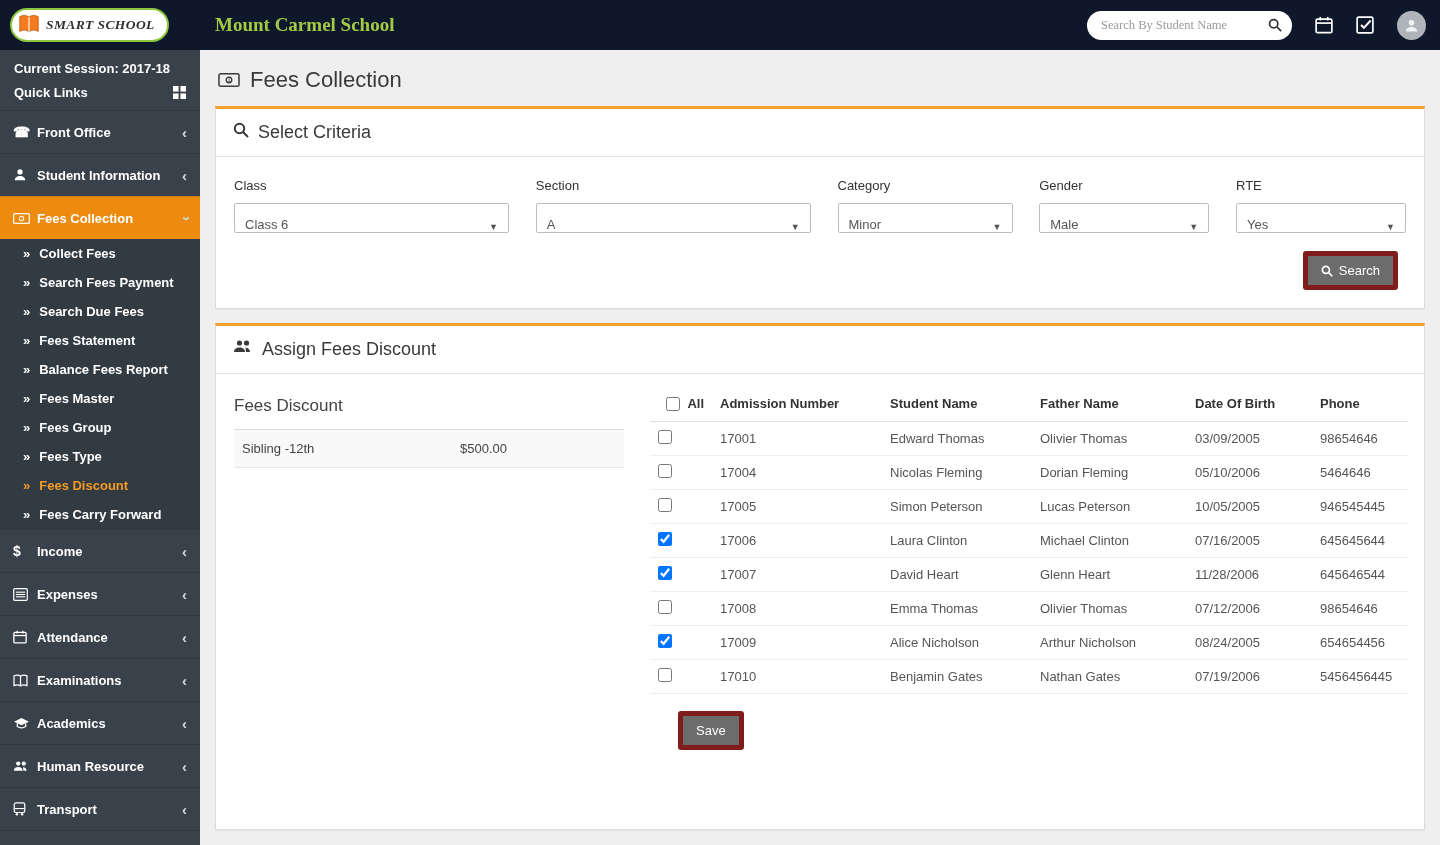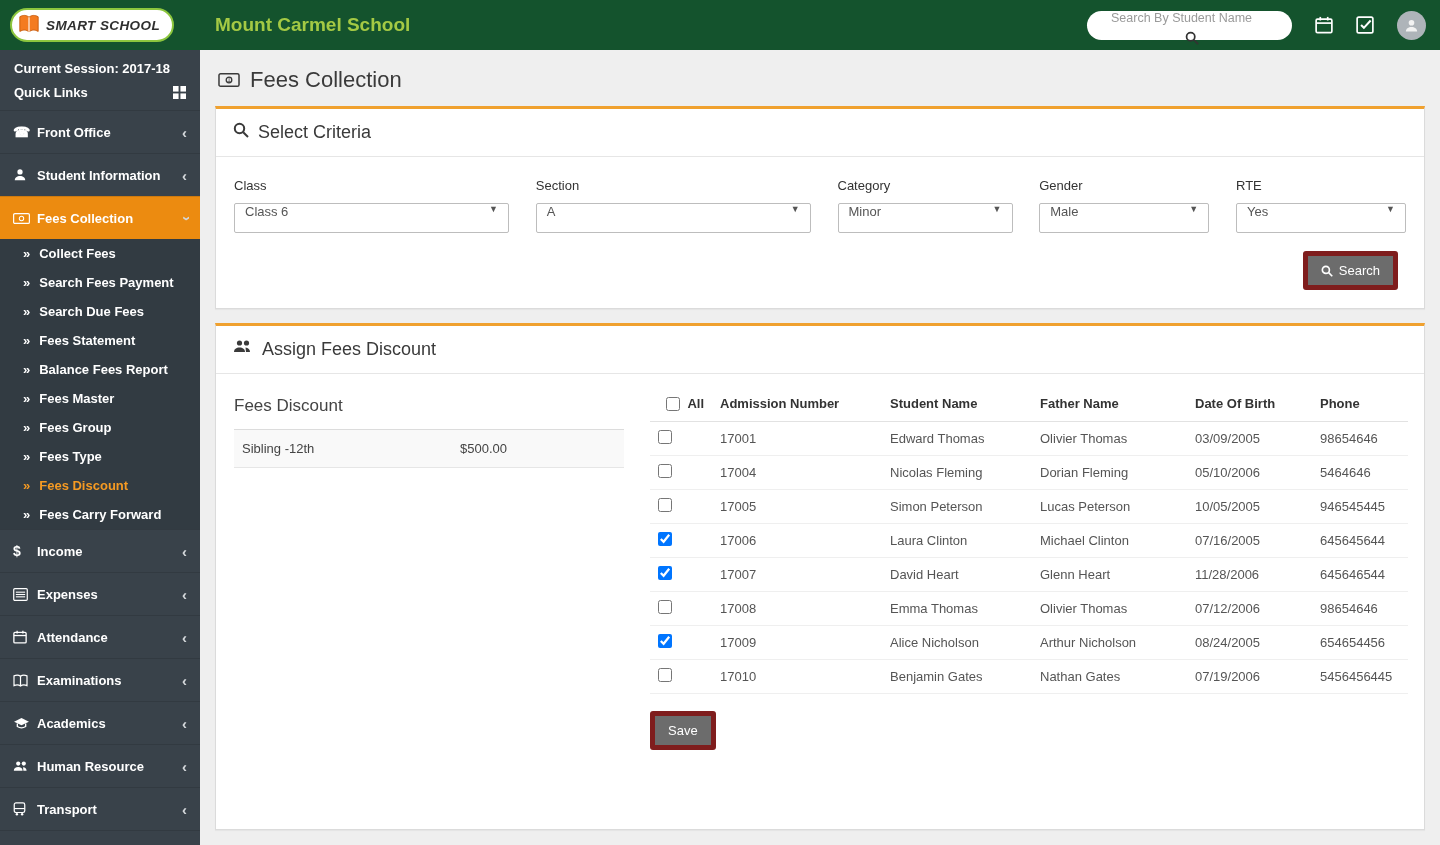--- a/index.html
+++ b/index.html
@@ -1,25 +1,25 @@
 <!DOCTYPE html>
 <html><head>
 <meta charset="utf-8">
 <style>
   * { margin:0; padding:0; box-sizing:border-box; }
   html,body { width:1440px; height:845px; overflow:hidden; font-family:"Liberation Sans",sans-serif; background:#EFEFEF; }
 
   
-  .topbar { position:fixed; top:0; left:0; width:1440px; height:50px; background:#14532d; display:flex; align-items:center; z-index:20; }
+  .topbar { position:fixed; top:0; left:0; width:1440px; height:50px; background:#0f172a; display:flex; align-items:center; z-index:20;font-family:Liberation Serif, serif; }
   .logo-area { width:200px; display:flex; align-items:center; padding-left:10px; flex:0 0 200px; }
   .logo-pill { background:#fff; border:2px solid #8CC63E; border-radius:17px; height:34px; display:flex; align-items:center; gap:5px; padding:0 12px 0 5px; }
   .logo-text { font-weight:bold; font-style:italic; font-size:13.5px; color:#2F2F2F; letter-spacing:.4px; white-space:nowrap; }
   .school-name { color:#A4C944; font-size:19px; font-weight:bold; margin-left:15px; flex:1; }
   .topbar-right { display:flex; align-items:center; gap:23px; padding-right:14px; color:#fff; }
-  .search-pill { background:#fff; border-radius:15px; height:29px; width:205px; display:flex; align-items:center; padding:0 10px 0 14px; gap:6px;flex-direction:column; }
+  .search-pill { background:#fff; border-radius:15px; height:29px; width:205px; display:flex; align-items:center; padding:0 10px 0 14px; gap:6px; }
   .search-pill input { border:none; outline:none; flex:1; min-width:0; font-size:12.5px; color:#555; font-family:inherit; background:transparent; }
   .search-pill input::placeholder { color:#9A9A9A; }
   .search-pill .mag { color:#333; display:flex; }
   .top-icon { display:flex; color:#fff; cursor:pointer; }
   .avatar { width:29px; height:29px; border-radius:50%; background:#AEB4B9; display:flex; align-items:center; justify-content:center; color:#F2F2F2; cursor:pointer; }
 
   
   .sidebar { position:fixed; top:50px; left:0; width:200px; height:795px; background:#39424A; color:#fff; overflow:hidden; z-index:10; }
   .session { padding:11px 14px 0; font-size:13px; font-weight:bold; }
   .quicklinks { padding:9px 14px 10px; font-size:13px; font-weight:bold; display:flex; justify-content:space-between; align-items:center; cursor:pointer; }
@@ -38,41 +38,41 @@
   .content { margin-left:200px; padding:50px 15px 0; }
   .page-head { display:flex; align-items:center; gap:10px; padding:17px 3px 13px; font-size:22px; color:#3A3A3A; }
   .page-head .icon { display:flex; color:#3A3A3A; }
 
   .card { background:#fff; border:1px solid #DBDBDB; border-top:3px solid #F0A12F; margin-bottom:14px; box-shadow:0 1px 1px rgba(0,0,0,0.04); }
   .card-head { display:flex; align-items:flex-start; gap:9px; padding:13px 17px; font-size:18px; color:#3A3A3A; border-bottom:1px solid #E6E6E6; }
   .card-head .icon { display:flex; color:#3A3A3A; }
 
   .criteria-body { display:flex; justify-content:space-between; padding:21px 18px 6px; }
   .field label { display:block; font-size:13px; color:#333; margin-bottom:10px; }
-  .selectbox { height:30px; border:1px solid #BDBDBD; border-radius:2px; display:flex; align-items:flex-start; justify-content:space-between; padding:0 10px; font-size:13px; color:#555; background:#fff; cursor:pointer; }
+  .selectbox { height:30px; border:1px solid #BDBDBD; border-radius:2px; display:flex; align-items:flex-end; justify-content:space-between; padding:0 10px; font-size:13px; color:#555; background:#fff; cursor:pointer; }
   .selectbox .caret { font-size:9px; color:#555; }
   .f0,.f1 { width:275px; } .f2 { width:175px; } .f3,.f4 { width:170px; }
   .criteria-foot { display:flex; justify-content:flex-end; padding:12px 26px 18px; }
   .btn { background:#6C6C6C; border:5px solid #7f1d1d; color:#fff; font-size:13px; padding:7px 13px; border-radius:3px; display:inline-flex; align-items:center; gap:6px; cursor:pointer; font-family:inherit; }
   .btn .icon { display:flex; color:#fff; }
 
   .discount-body { display:flex; align-items:flex-start; gap:26px; padding:12px 16px 20px 18px; min-height:455px; }
   .discount-left { width:390px; flex:0 0 390px; }
   .discount-left h3 { font-size:17px; font-weight:normal; color:#444; padding:10px 0 13px; border-bottom:1px solid #DCDCDC; }
   .discount-row { display:flex; align-items:center; padding:11px 8px; font-size:13px; color:#444; border-bottom:1px solid #E6E6E6; background:#F9F9F9; }
   .discount-row .dname { width:218px; }
 
   .students { flex:1; }
   table { width:100%; border-collapse:collapse; }
   th { text-align:left; font-size:13px; color:#333; padding:10px 8px; border-bottom:1px solid #E2E2E2; font-weight:bold; white-space:nowrap; }
   td { font-size:13px; color:#555; padding:8px 8px; border-bottom:1px solid #EFEFEF; white-space:nowrap; }
   .col-chk { width:62px; } .col-adm { width:170px; } .col-stu { width:150px; } .col-fat { width:155px; } .col-dob { width:125px; }
   .all-head { display:flex; align-items:center; gap:7px;justify-content:flex-end; }
   input[type=checkbox] { width:14px; height:14px; cursor:pointer; }
-  .save-wrap { margin-top:17px; }
+  .save-wrap { margin-top:17px;margin-left:28px; }
 </style>
 </head>
 <body>
 
 <header class="topbar">
   <div class="logo-area">
     <div class="logo-pill">
       <span style="display:flex;">
         <svg width="24" height="22" viewBox="0 0 26 24">
             <path d="M3 3c3.5-2 7-2 10 .5C16 1 19.5 1 23 3v16c-3.5-2-7-2-10 .5C10 17 6.5 17 3 19z" fill="#F47B20" stroke="#C85A0A" stroke-width="1"></path>

